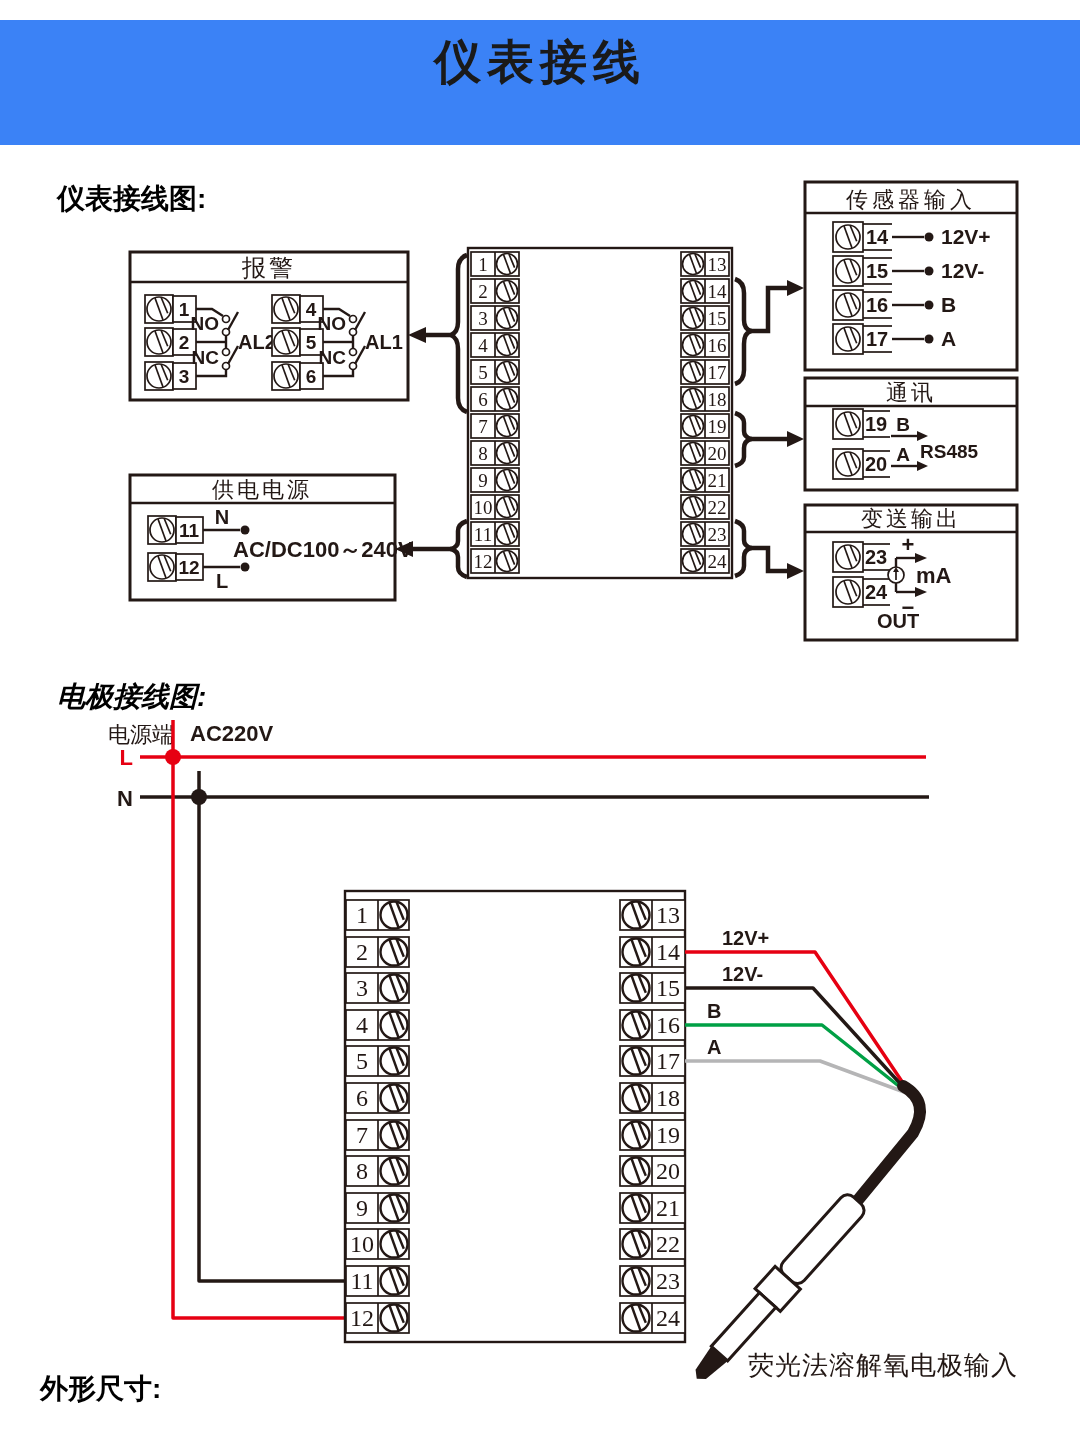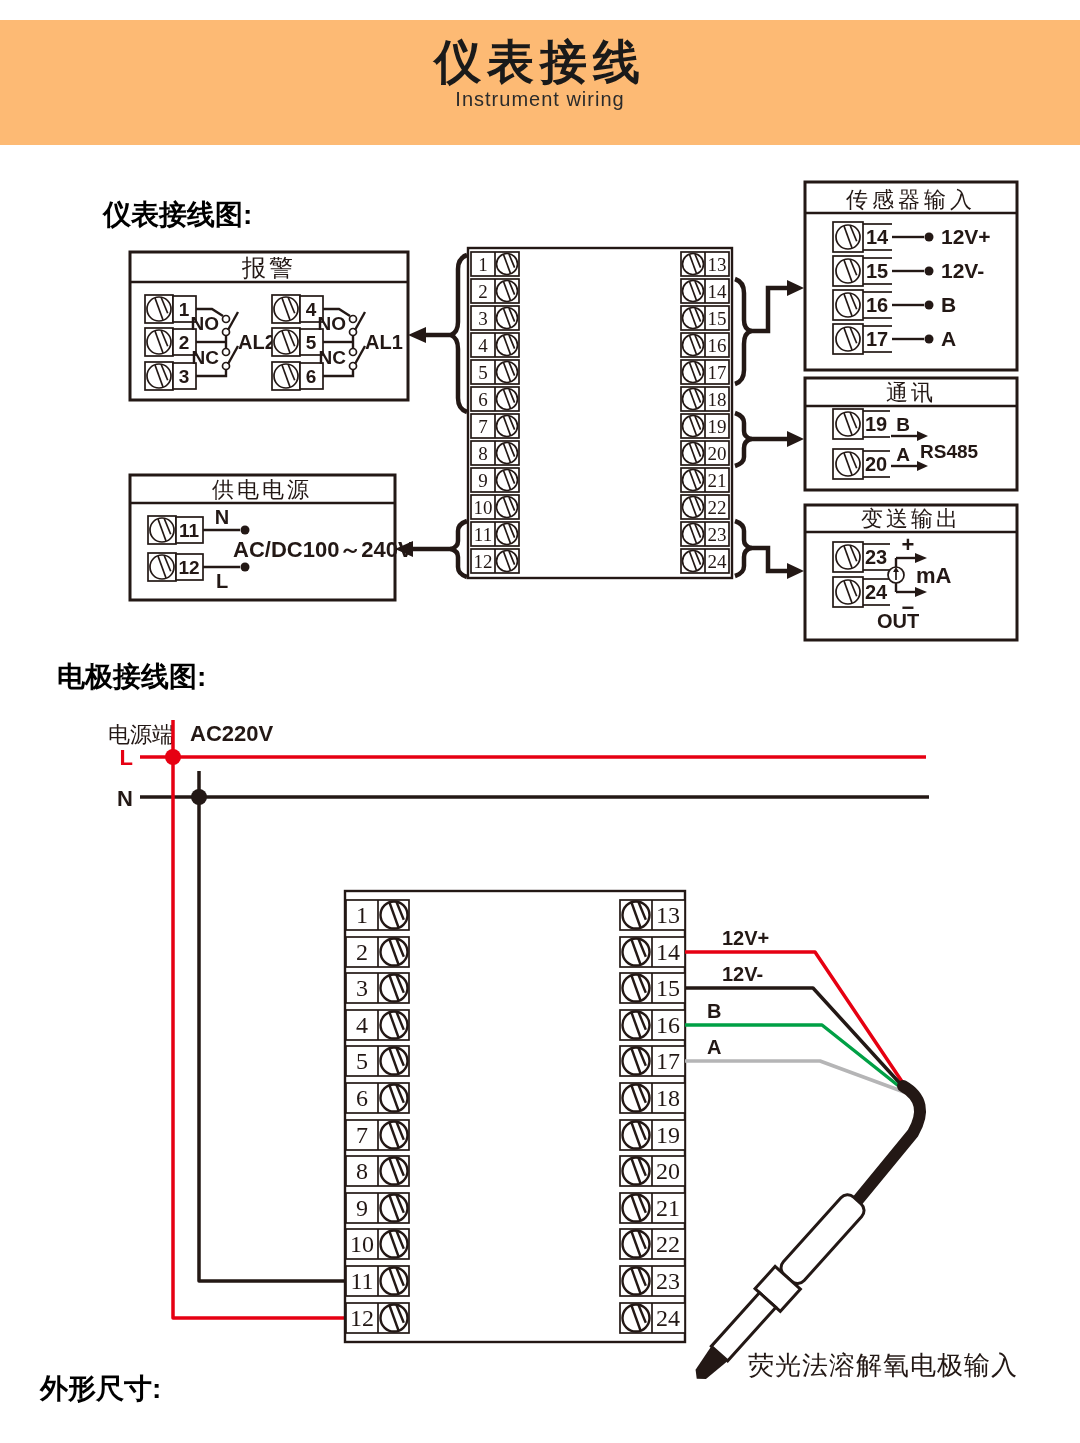--- a/index.html
+++ b/index.html
@@ -1,22 +1,22 @@
 <!DOCTYPE html>
 <html><head>
 <meta charset="utf-8">
 <style>
   html,body{margin:0;padding:0;background:#fff;}
   .page{position:relative;width:1080px;height:1443px;background:#fff;overflow:hidden;
         font-family:"Liberation Sans","DejaVu Sans",sans-serif;color:#231815;}
-  .hdr{position:absolute;left:0;top:20px;width:1080px;height:125px;background:#fdba74;text-align:center;}
+  .hdr{position:absolute;left:0;top:20px;width:1080px;height:125px;background:#3b82f6;text-align:center;}
   .hdr .t1{padding-top:16px;font-size:47px;font-weight:bold;letter-spacing:6px;color:#1a1a1a;line-height:1.1;}
   .hdr .t2{font-size:20px;color:#2b2b2b;letter-spacing:1px;}
   .sec{position:absolute;font-size:28px;font-weight:bold;color:#000;}
-  .sec1{left:57px;top:196px;margin-left:46px;} .sec2{left:57px;top:658px;} .sec3{left:40px;top:1370px;}
+  .sec1{left:57px;top:180px;} .sec2{left:57px;top:678px;font-style:italic;} .sec3{left:40px;top:1370px;}
   svg{position:absolute;left:0;top:0;}
   .k{stroke:#231815;fill:none;stroke-width:1.7px;}
   .k2{stroke:#231815;fill:none;stroke-width:2.4px;}
   .k4{stroke:#231815;fill:none;stroke-width:4.5px;}
   .bx{fill:#fff;stroke:#231815;stroke-width:3px;}
   .cl{fill:#fff;stroke:#231815;stroke-width:1.7px;}
   .ar{fill:#231815;stroke:none;}
   .tx{font-family:"Liberation Sans","DejaVu Sans",sans-serif;fill:#231815;}
   .cn{font-family:"Liberation Serif","DejaVu Serif",serif;fill:#231815;text-anchor:middle;font-size:19px;}
   .cnb{font-family:"Liberation Serif","DejaVu Serif",serif;fill:#231815;text-anchor:middle;font-size:24px;}
@@ -25,21 +25,20 @@
   .w{fill:none;stroke-width:3.5px;stroke-linejoin:round;}
   .cable{fill:none;stroke:#231815;stroke-width:12px;stroke-linecap:round;}
 </style>
 </head>
 <body>
 
 <div class="page">
 
   <div class="hdr">
     <div class="t1">仪表接线</div>
-    <div class="t2">Instrument wiring</div>
   </div>
 
   <div class="sec sec1">仪表接线图:</div>
   <div class="sec sec2">电极接线图:</div>
   <div class="sec sec3">外形尺寸:</div>
 
   <svg width="1080" height="1443" viewBox="0 0 1080 1443">
     <defs>
       <g id="sS">
           <circle r="10.5" class="cl"></circle>

